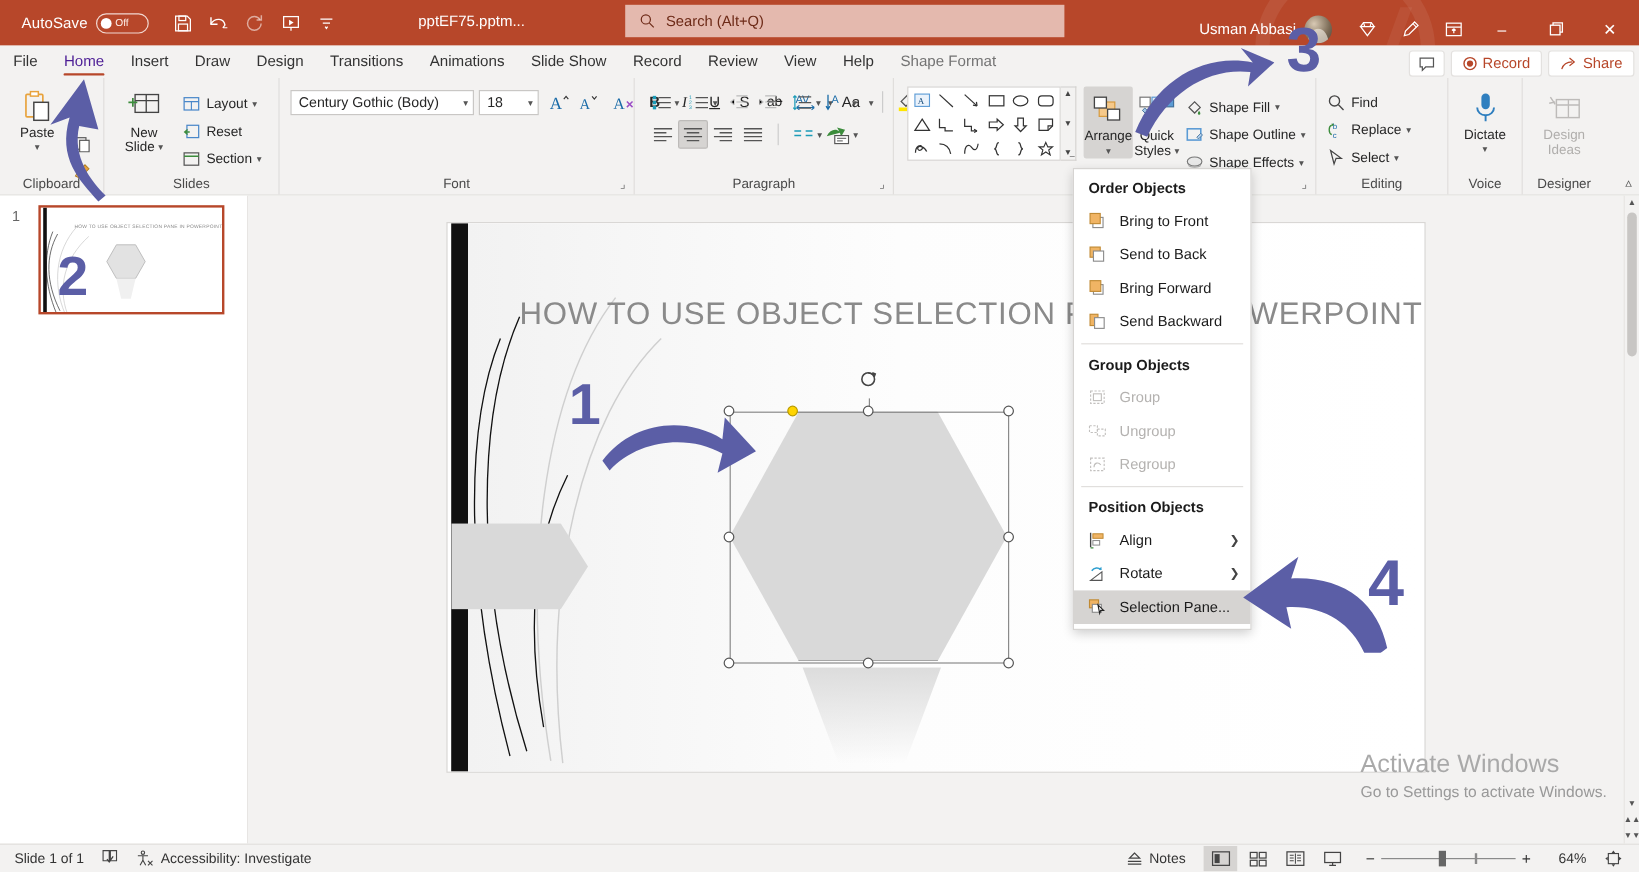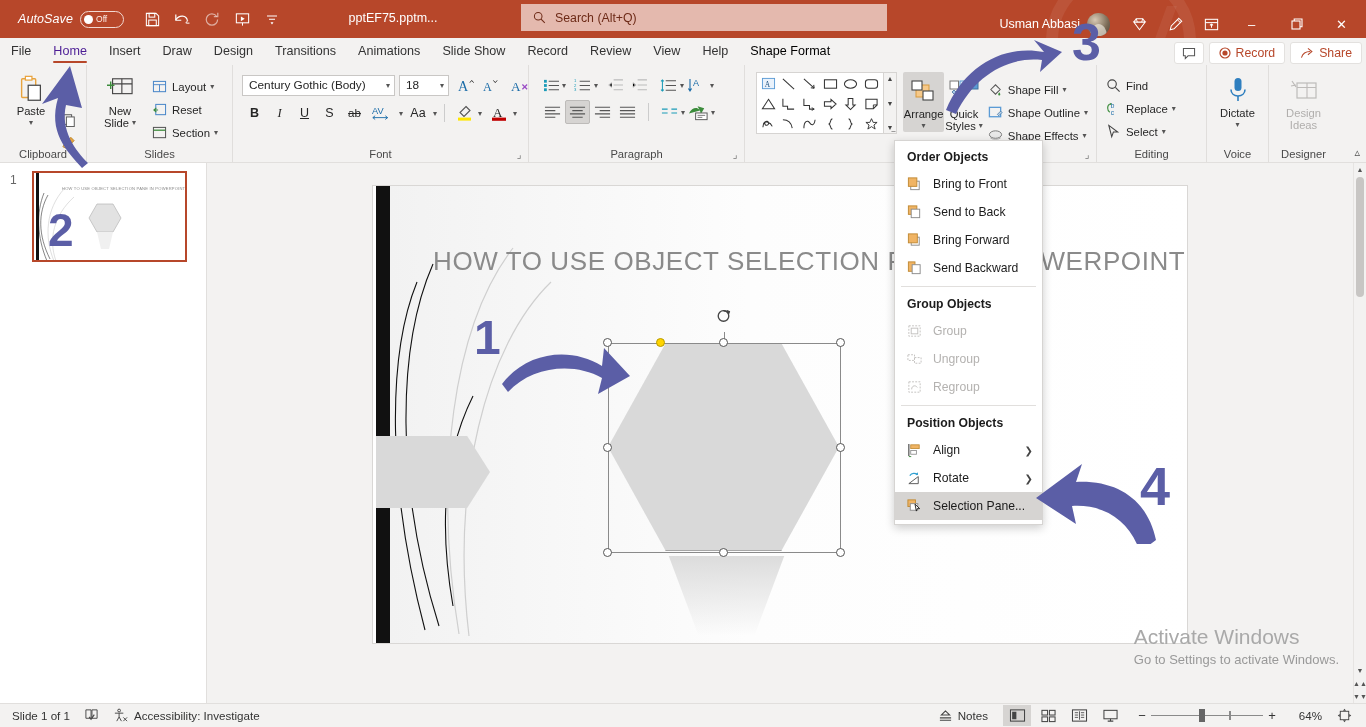--- a/index.html
+++ b/index.html
@@ -21,21 +21,21 @@
     position:absolute; right:170px; top:-34px; width:150px; height:150px;
     border:12px solid rgba(255,255,255,0.07); border-radius:50%;
     pointer-events:none;
   }
   .tb-watermark2 {
     position:absolute; right:120px; top:6px; width:90px; height:60px;
     border-left:10px solid rgba(255,255,255,0.06);
     transform:skewX(-20deg); pointer-events:none;
   }
   .autosave { display:flex; align-items:center; gap:7px; margin-left:18px; }
-  .autosave .lbl { font-size:12.5px; letter-spacing:.1px;font-style:italic; }
+  .autosave .lbl { font-size:12.5px; letter-spacing:.1px; }
   .toggle {
     width:44px; height:17px; border-radius:9px; border:1.2px solid #f2d8d1;
     display:flex; align-items:center; gap:3px; padding:0 3px;
     font-size:8.5px; color:#fdeee9; background:transparent;
   }
   .toggle .dot { width:9px;height:9px;border-radius:50%;background:#fff; }
   .qat { display:flex; align-items:center; gap:2px; margin-left:14px; }
   .qat-btn {
     width:28px;height:26px;display:flex;align-items:center;justify-content:center;
     border-radius:3px;
@@ -82,21 +82,21 @@
   }
   .tab {
     padding:3px 11px 6px; position:relative; white-space:nowrap;
     line-height:16px;
   }
   .tab.active { color:#4c1d95; font-weight:400; }
   .tab.active::after {
     content:""; position:absolute; left:11px; right:11px; bottom:2px; height:2.4px;
     background:#b7472a; border-radius:2px;
   }
-  .tab.shapefmt { color:#000000;margin-top:44px; }
+  .tab.shapefmt { color:#737373;margin-top:44px; }
   .tabs-right {
     position:absolute; right:4px; bottom:1px; display:flex; align-items:center; gap:5px;
   }
   .tr-btn {
     display:flex; align-items:center; gap:5px; font-size:12.3px;
     padding:2px 9px; border:1px solid #e3e1df; border-radius:3px; background:#fff;
     color:#b7472a; height:22px;
   }
   .tr-btn.plain { color:#444; padding:2px 7px; }
 
@@ -499,21 +499,21 @@
             </span>
             <span>Section</span>
             <span class="caret">▾</span>
           </div>
         </div>
       </div>
       <div class="grp-label">Slides</div>
     </div>
 
     <div class="grp" style="width:296px">
-      <div class="grp-body" style="flex-direction:column;padding-left:4px">
+      <div class="grp-body" style="flex-direction:row;padding-left:4px">
         <div style="display:flex;align-items:center;margin-top:4px">
           <div class="fontname">
             <span>Century Gothic (Body)</span>
             <span class="fld-caret">▾</span>
           </div>
           <div class="fontsize">
             <span>18</span>
             <span class="fld-caret">▾</span>
           </div>
           <div class="ficon" style="margin-left:5px;font-size:15px">

